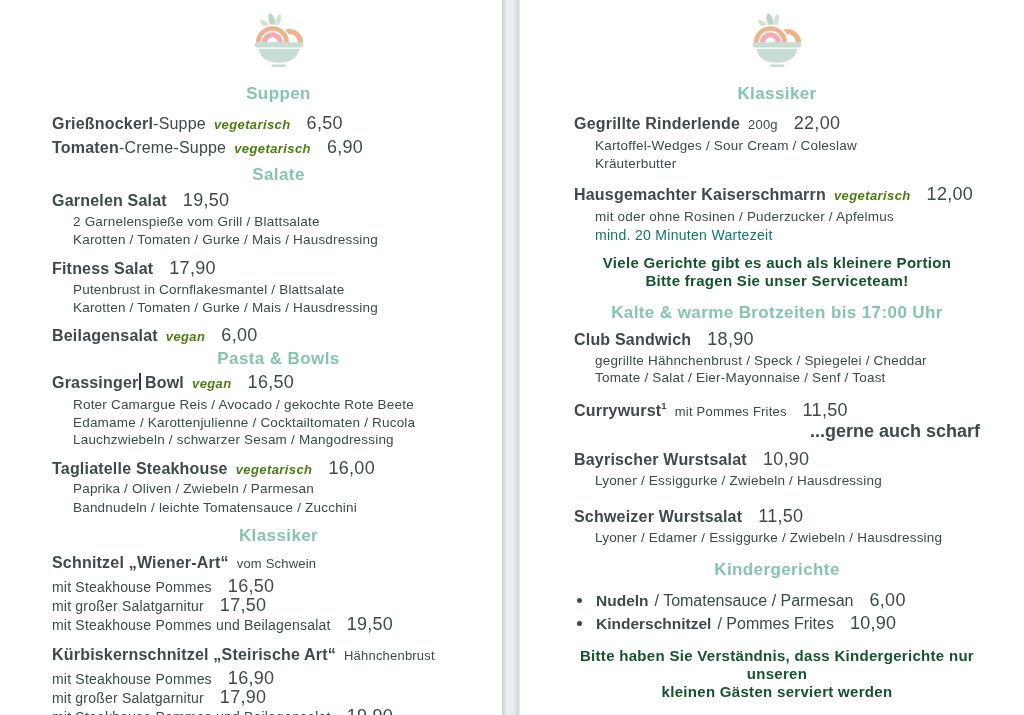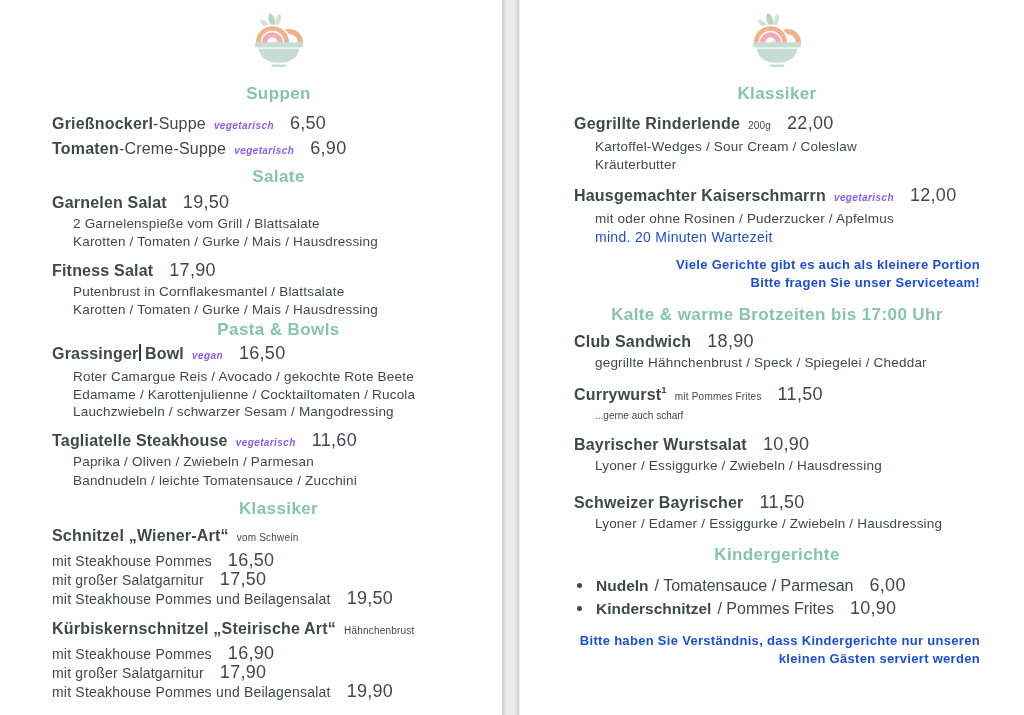--- a/index.html
+++ b/index.html
@@ -15,32 +15,32 @@
              background:linear-gradient(to right,#c9cdce 0px,#edeeef 5px,#e9ebec 12px,#cfd3d4 17px,#ffffff 18px); }
 
   .logo-wrap { width:64px; height:58px; margin:10px auto 0; }
   .logo-wrap svg { display:block; width:64px; height:58px; }
 
   .heading { text-align:center; color:#87c4ad; font-weight:bold; font-size:17px;
              line-height:20px; letter-spacing:.4px; }
 
   .item  { font-size:16px; line-height:20px; font-weight:bold; letter-spacing:.2px; white-space:nowrap; }
   .reg   { font-weight:normal; }
-  .suffix{ font-weight:normal; font-size:10px; margin-left:8px; }
-  .diet  { color:#8b5cf6; font-style:italic; font-weight:bold; font-size:10px;
+  .suffix{ font-weight:normal; font-size:13px; margin-left:8px; }
+  .diet  { color:#4d7c0f; font-style:italic; font-weight:bold; font-size:13px;
            margin-left:8px; letter-spacing:.4px; }
   .price { font-weight:normal; font-size:18px; margin-left:16px; letter-spacing:.3px; }
   .desc  { font-size:13.5px; line-height:17.5px; padding-left:21px; letter-spacing:.2px; white-space:nowrap; }
   .option{ font-size:14px; line-height:18px; letter-spacing:.2px; }
   .sup   { font-size:9.5px; vertical-align:7px; font-weight:bold; }
 
-  .note-coral  { color:#1d4ed8; font-size:14px; line-height:18px; padding-left:21px; letter-spacing:.3px; }
-  .note-orange { color:#1d4ed8; font-weight:bold; text-align:right; font-size:13px;
+  .note-coral  { color:#0f766e; font-size:14px; line-height:18px; padding-left:21px; letter-spacing:.3px; }
+  .note-orange { color:#14532d; font-weight:bold; text-align:center; font-size:15px;
                  line-height:18px; letter-spacing:.3px; }
-  .subnote { font-weight:normal; font-size:10px; line-height:18px; padding-left:21px; }
+  .subnote { font-weight:bold; font-size:18px; line-height:18px; padding-left:21px;text-align:right; }
 
   .bullet-row { font-size:15.5px; line-height:20px; font-weight:bold; padding-left:3px; white-space:nowrap; }
   .dot { display:inline-block; width:5px; height:5px; border-radius:50%; background:#3e4a4a;
          margin-right:14px; vertical-align:3px; }
   .b-rest { font-weight:normal; font-size:16px; margin-left:6px; }
 
   .cursor { display:inline-block; width:1.5px; height:17px; background:#2f3b3b;
             vertical-align:-2px; margin-left:1px; margin-right:4px; }
 
   
@@ -77,28 +77,29 @@
 
     <h2 class="heading mt6">Salate</h2>
     <div class="item mt5"><span>Garnelen Salat</span><span class="price">19,50</span></div>
     <div class="desc mt2">2 Garnelenspieße vom Grill / Blattsalate</div>
     <div class="desc">Karotten / Tomaten / Gurke / Mais / Hausdressing</div>
 
     <div class="item mt10"><span>Fitness Salat</span><span class="price">17,90</span></div>
     <div class="desc mt2">Putenbrust in Cornflakesmantel / Blattsalate</div>
     <div class="desc">Karotten / Tomaten / Gurke / Mais / Hausdressing</div>
 
+    <div class="item mt9"><span>Beilagensalat</span><span class="diet">vegan</span><span class="price">6,00</span></div>
 
     <h2 class="heading mt2">Pasta &amp; Bowls</h2>
     <div class="item mt3"><span>Grassinger</span><span class="cursor"></span><span>Bowl</span><span class="diet">vegan</span><span class="price">16,50</span></div>
     <div class="desc mt2">Roter Camargue Reis / Avocado / gekochte Rote Beete</div>
     <div class="desc">Edamame / Karottenjulienne / Cocktailtomaten / Rucola</div>
     <div class="desc">Lauchzwiebeln / schwarzer Sesam / Mangodressing</div>
 
-    <div class="item mt9"><span>Tagliatelle Steakhouse</span><span class="diet">vegetarisch</span><span class="price">11,60</span></div>
+    <div class="item mt9"><span>Tagliatelle Steakhouse</span><span class="diet">vegetarisch</span><span class="price">16,00</span></div>
     <div class="desc">Paprika / Oliven / Zwiebeln / Parmesan</div>
     <div class="desc mt2">Bandnudeln / leichte Tomatensauce / Zucchini</div>
 
     <h2 class="heading mt9">Klassiker</h2>
     <div class="item mt7"><span>Schnitzel „Wiener-Art“</span><span class="suffix">vom Schwein</span></div>
     <div class="option mt3"><span>mit Steakhouse Pommes</span><span class="price">16,50</span></div>
     <div class="option"><span>mit großer Salatgarnitur</span><span class="price">17,50</span></div>
     <div class="option"><span>mit Steakhouse Pommes und Beilagensalat</span><span class="price">19,50</span></div>
 
     <div class="item mt11"><span>Kürbiskernschnitzel „Steirische Art“</span><span class="suffix">Hähnchenbrust</span></div>
@@ -135,28 +136,29 @@
     <div class="item mt12"><span>Hausgemachter Kaiserschmarrn</span><span class="diet">vegetarisch</span><span class="price">12,00</span></div>
     <div class="desc mt2">mit oder ohne Rosinen / Puderzucker / Apfelmus</div>
     <div class="note-coral">mind. 20 Minuten Wartezeit</div>
 
     <div class="note-orange mt10">Viele Gerichte gibt es auch als kleinere Portion</div>
     <div class="note-orange">Bitte fragen Sie unser Serviceteam!</div>
 
     <h2 class="heading mt13">Kalte &amp; warme Brotzeiten bis 17:00 Uhr</h2>
     <div class="item mt6"><span>Club Sandwich</span><span class="price">18,90</span></div>
     <div class="desc mt2">gegrillte Hähnchenbrust / Speck / Spiegelei / Cheddar</div>
+    <div class="desc">Tomate / Salat / Eier-Mayonnaise / Senf / Toast</div>
 
     <div class="item mt9"><span>Currywurst</span><sup class="sup">1</sup><span class="suffix">mit Pommes Frites</span><span class="price">11,50</span></div>
     <div class="subnote">...gerne auch scharf</div>
 
     <div class="item mt9"><span>Bayrischer Wurstsalat</span><span class="price">10,90</span></div>
     <div class="desc mt2">Lyoner / Essiggurke / Zwiebeln / Hausdressing</div>
 
-    <div class="item mt17"><span>Schweizer Bayrischer</span><span class="price">11,50</span></div>
+    <div class="item mt17"><span>Schweizer Wurstsalat</span><span class="price">11,50</span></div>
     <div class="desc mt2">Lyoner / Edamer / Essiggurke / Zwiebeln / Hausdressing</div>
 
     <h2 class="heading mt13">Kindergerichte</h2>
     <div class="bullet-row mt10"><span class="dot"></span><span>Nudeln</span><span class="b-rest">/ Tomatensauce / Parmesan</span><span class="price">6,00</span></div>
     <div class="bullet-row mt2"><span class="dot"></span><span>Kinderschnitzel</span><span class="b-rest">/ Pommes Frites</span><span class="price">10,90</span></div>
 
     <div class="note-orange mt13">Bitte haben Sie Verständnis, dass Kindergerichte nur unseren</div>
     <div class="note-orange">kleinen Gästen serviert werden</div>
   </div>
 

